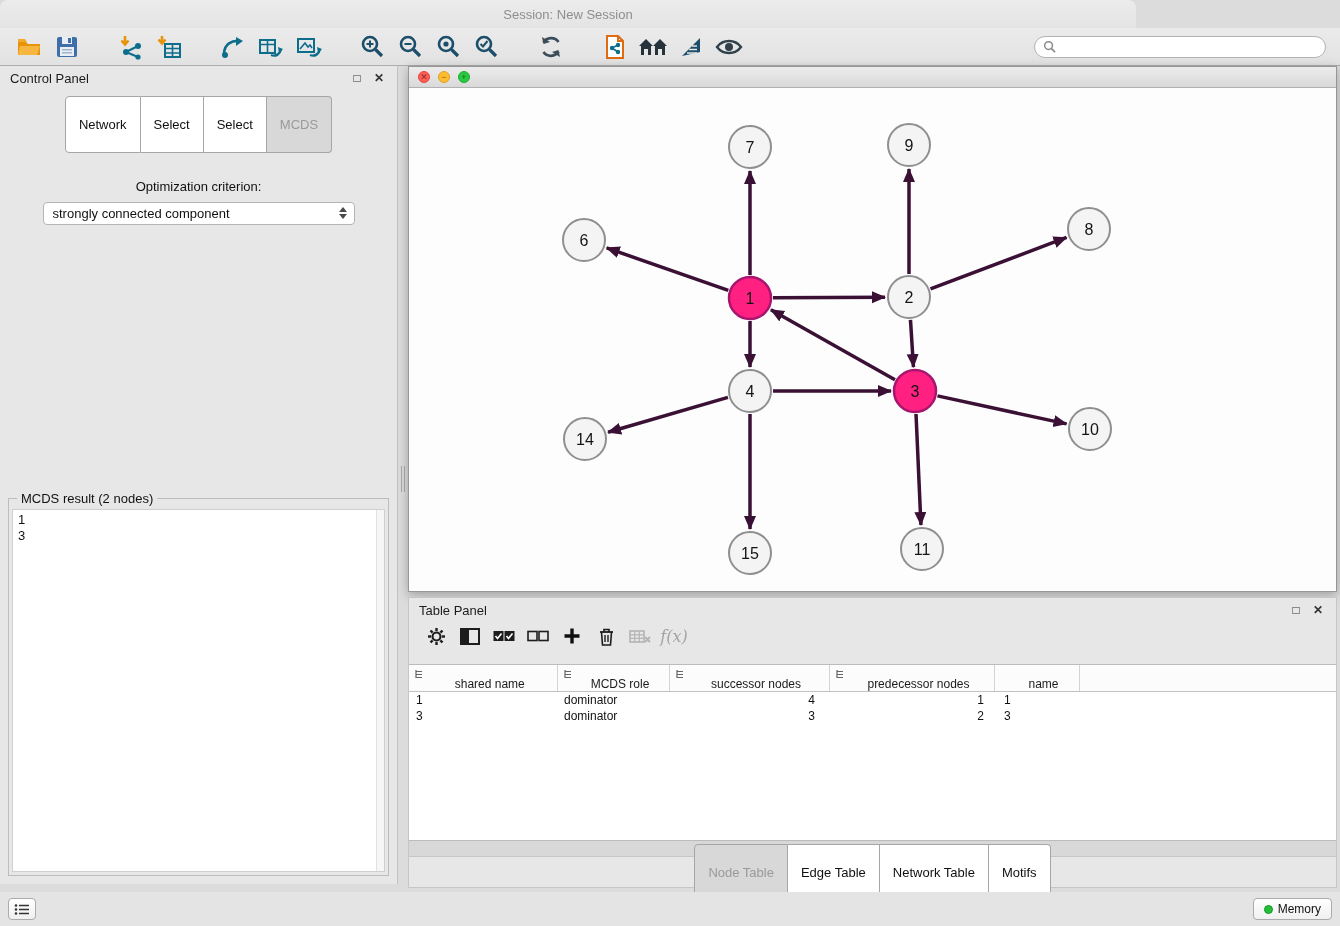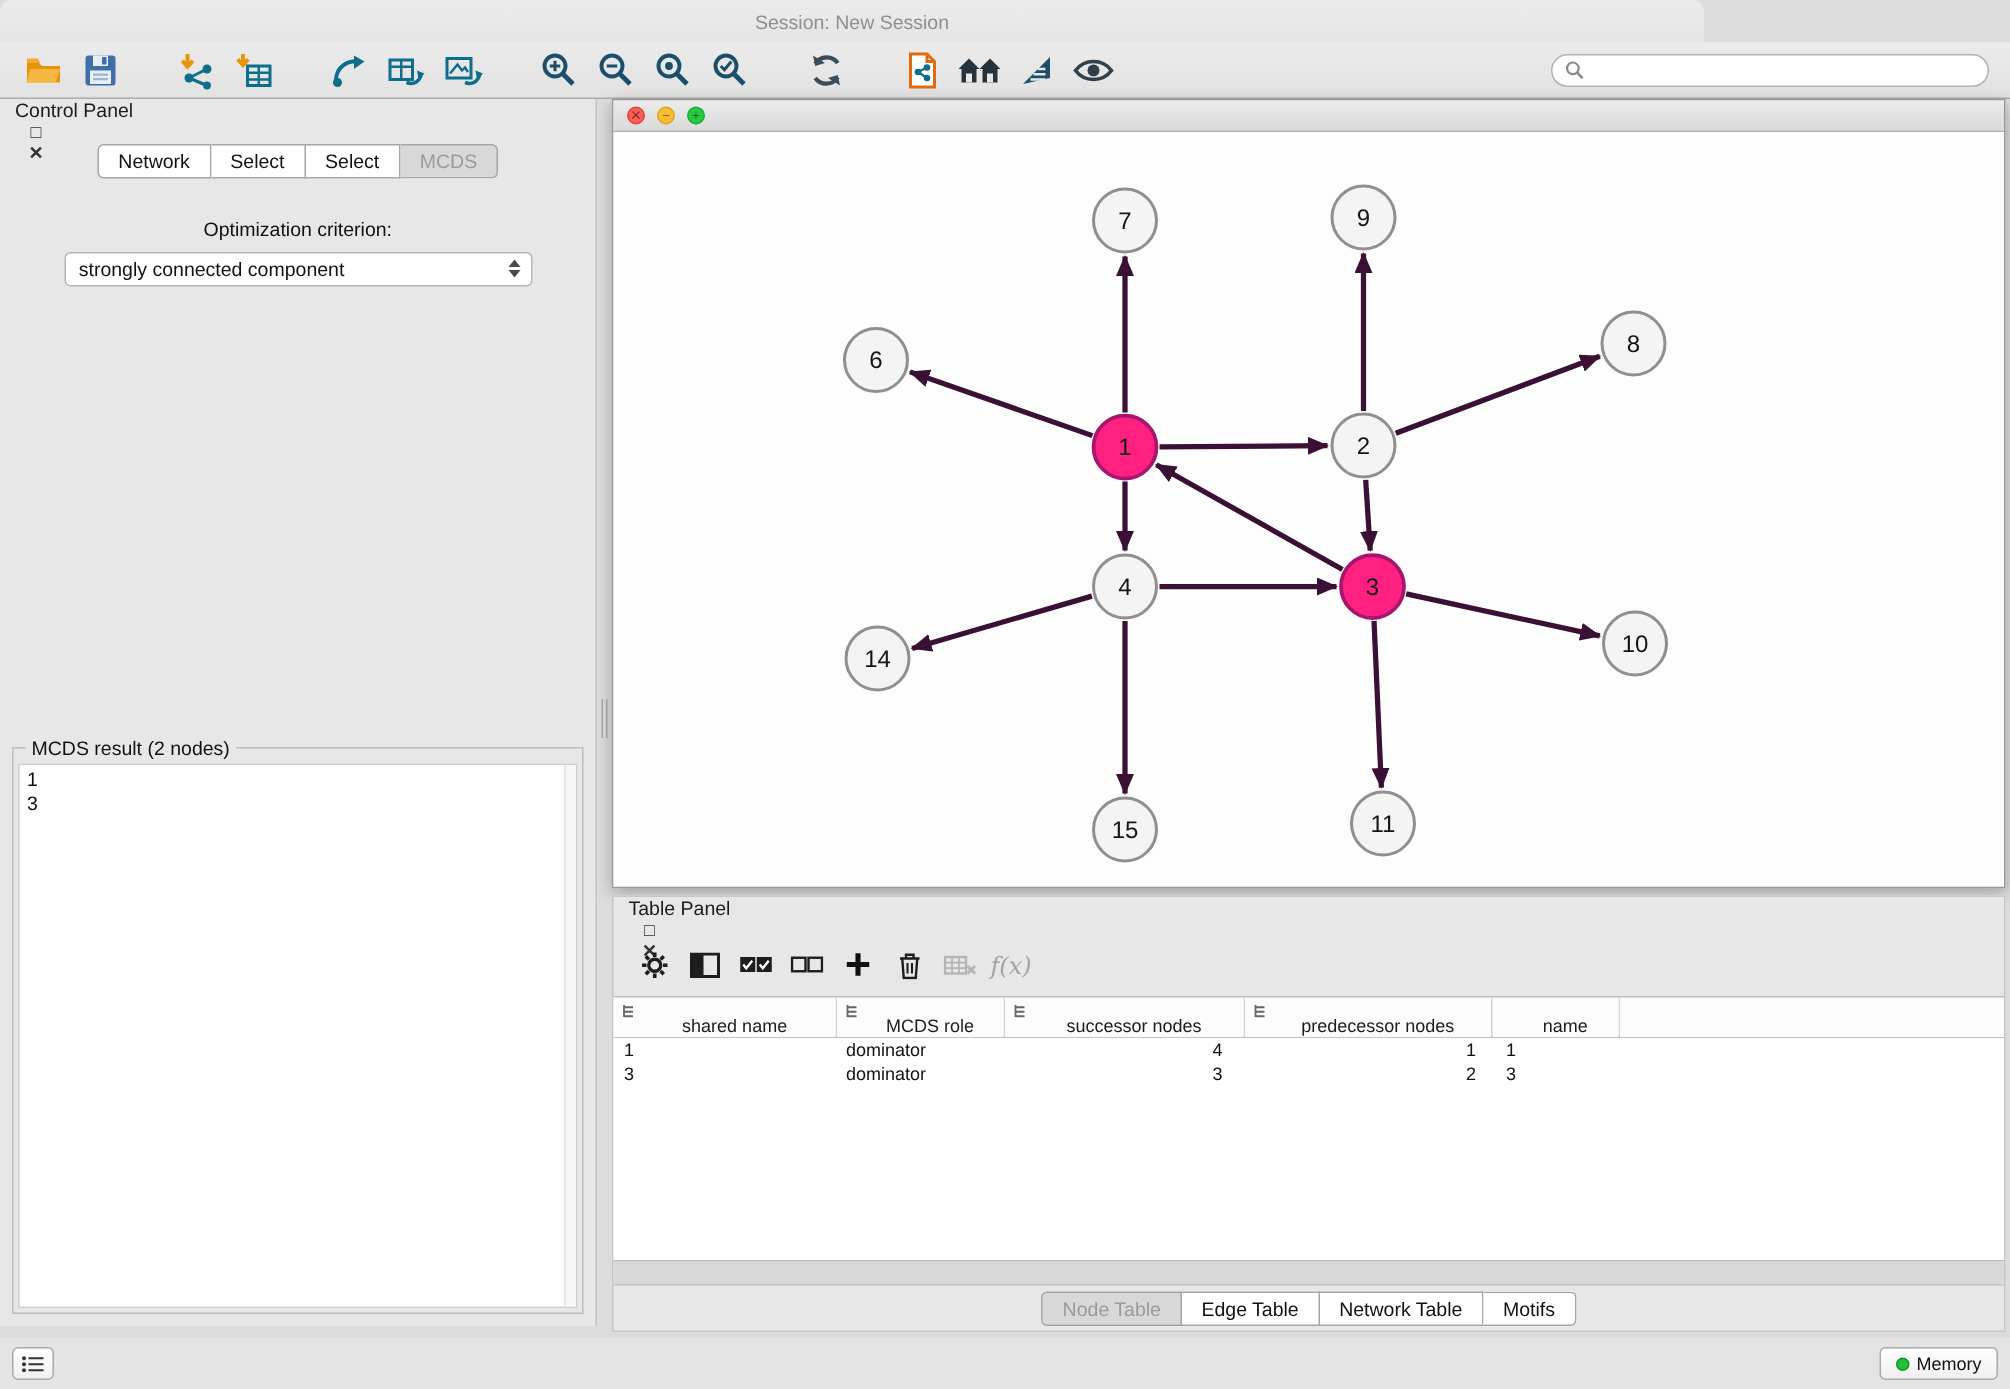--- a/index.html
+++ b/index.html
@@ -32,28 +32,28 @@
     display:flex; align-items:center; padding:0 8px; margin-right:4px;
   }
   .searchbox input { border:none; outline:none; flex:1; font-size:12px; background:transparent; margin-left:5px; }
 
   
   .control-panel {
     position:absolute; left:0; top:66px; width:398px; height:818px;
     background:#e7e7e7; border-right:1px solid #c2c2c2;
   }
   .panel-header {
-    height:24px; display:flex; padding:0 10px; font-size:13px; color:#1c1c1c;flex-direction:column;
+    height:24px; display:flex; align-items:center; padding:0 10px; font-size:13px; color:#1c1c1c;
   }
   .panel-header .ph-spacer { flex:1; }
   .ph-btn { width:16px; height:16px; display:flex; align-items:center; justify-content:center;
     font-size:12px; color:#333; font-weight:bold; margin-left:6px; cursor:default; }
   .seg { display:flex; justify-content:center; margin-top:6px; }
   .seg .tab {
-    background:#fff; border:1px solid #a6a6a6; border-left:none; padding:3px 13px;
+    background:#fff; border:1px solid #a6a6a6; border-left:none; padding:20px 13px;
     font-size:13px; color:#111; cursor:default; white-space:nowrap;
   }
   .seg .tab:first-child { border-left:1px solid #a6a6a6; border-radius:4px 0 0 4px; }
   .seg .tab:last-child  { border-radius:0 4px 4px 0; }
   .seg .tab.active { background:#d8d8d8; color:#9a9a9a; }
 
   .opt-label { text-align:center; font-size:13px; color:#111; margin-top:26px; }
   .dropdown {
     position:relative; margin:8px auto 0 auto; width:312px; height:23px; background:#fff;
     border:1px solid #b5b5b5; border-radius:4px; display:flex; align-items:center;
@@ -100,21 +100,21 @@
   .light.green  { background:#29c940; border:1px solid #1dab2f; }
   .win-content { position:relative; width:100%; height:503px; background:#fdfdfd; }
   .win-content svg { display:block; }
   svg text.node-label { font:16px "Liberation Sans", sans-serif; fill:#141414; }
 
   
   .table-panel {
     position:absolute; left:408px; top:597px; width:929px; height:291px;
     background:#e7e7e7; border:1px solid #c6c6c6; display:flex; flex-direction:column;
   }
-  .tp-toolbar { height:42px; display:flex; align-items:center; padding:0 12px; gap:4px; }
+  .tp-toolbar { height:42px; display:flex; padding:0 12px; gap:4px; }
   .tp-btn { width:30px; height:28px; display:flex; align-items:center; justify-content:center; background:transparent; border:none; cursor:default; }
   .fx-label { font-family:"DejaVu Serif", serif; font-style:italic; font-size:16px; color:#a3a3a3; }
   .tp-tablewrap { flex:1; background:#fff; border-top:1px solid #bcbcbc; border-bottom:1px solid #bcbcbc; overflow:hidden; }
   table.node-table { border-collapse:collapse; table-layout:fixed; width:100%; }
   table.node-table th {
     height:19px; background:#fcfcfc; border-right:1px solid #d4d4d4; border-bottom:1px solid #c2c2c2;
     font-size:12px; font-weight:normal; color:#1b1b1b; position:relative; text-align:center; padding:12px 4px 0 18px;
     white-space:nowrap; overflow:hidden;
   }
   table.node-table th .col-icon { position:absolute; left:5px; top:4px; }

